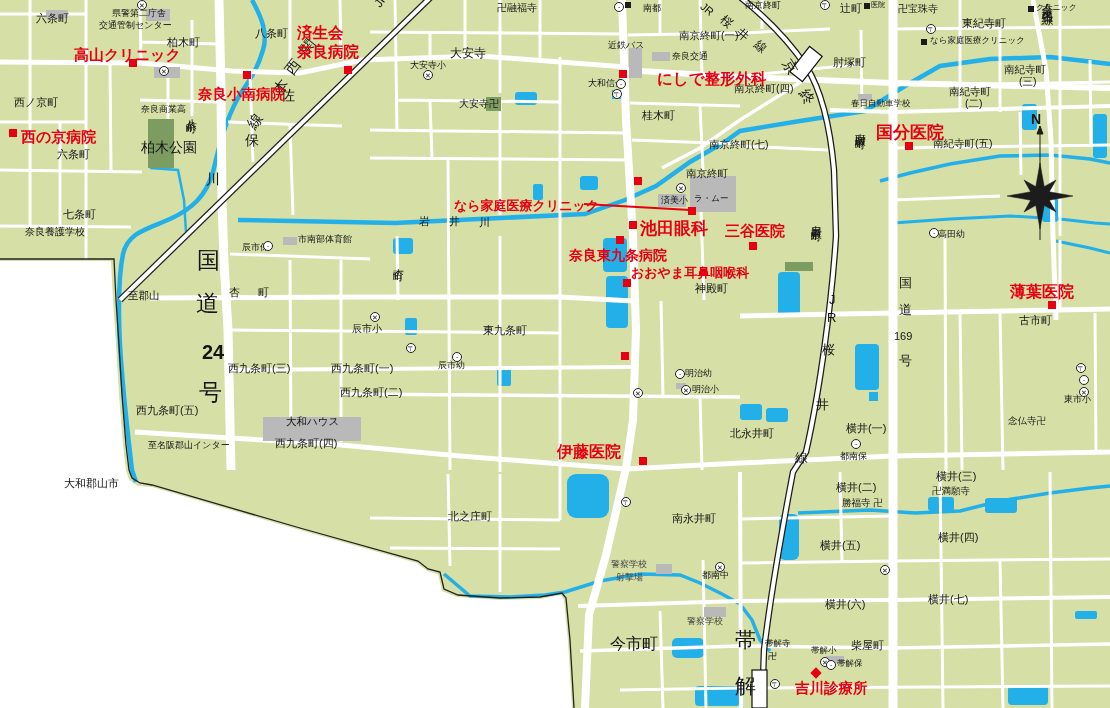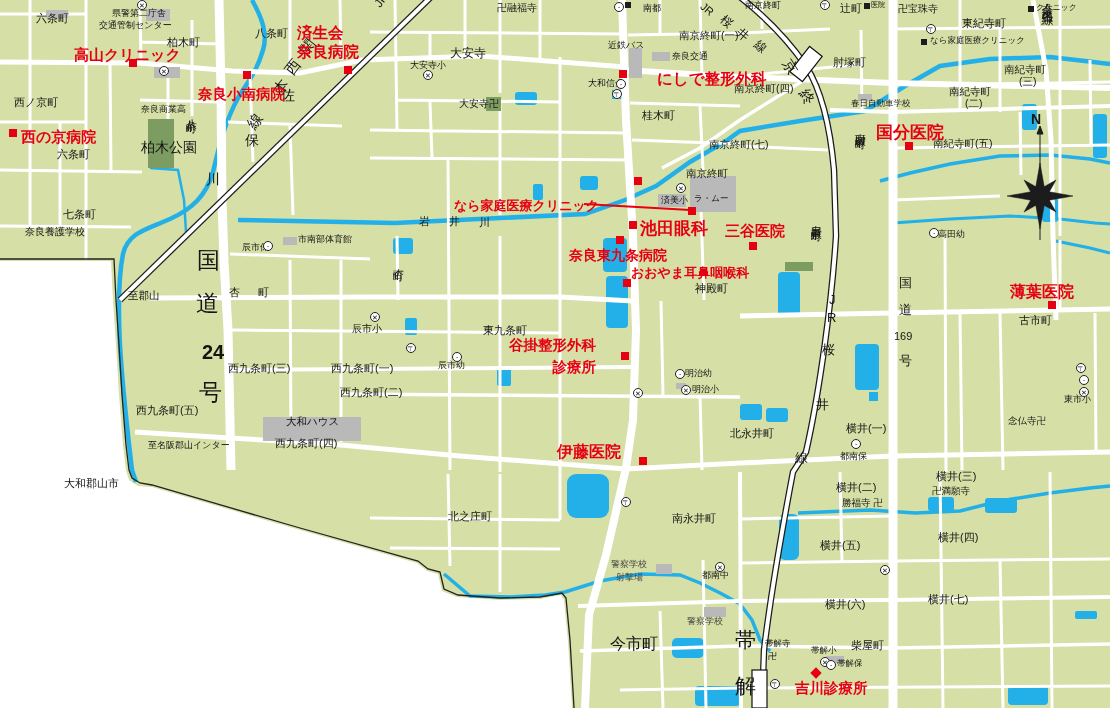--- a/index.html
+++ b/index.html
@@ -324,22 +324,20 @@
       <div class="hosp" style="left: 454px; top: 196px; font-size: 13px;">なら家庭医療クリニック</div>
       <div class="marker" style="left: 688px; top: 207px;"></div>
       <div class="hosp" style="left: 640px; top: 216px; font-size: 17px;">池田眼科</div>
       <div class="marker" style="left: 629px; top: 221px;"></div>
       <div class="hosp" style="left: 725px; top: 220px; font-size: 15px;">三谷医院</div>
       <div class="marker" style="left: 749px; top: 242px;"></div>
       <div class="hosp" style="left: 569px; top: 245px; font-size: 14px;">奈良東九条病院</div>
       <div class="marker" style="left: 616px; top: 236px;"></div>
       <div class="hosp" style="left: 631px; top: 263px; font-size: 13px;">おおやま耳鼻咽喉科</div>
       <div class="marker" style="left: 623px; top: 279px;"></div>
-      <div class="hosp" style="left: 509px; top: 334px; font-size: 14.5px; line-height: 1.55;">谷掛整形外科
-　　　診療所</div>
       <div class="marker" style="left: 621px; top: 352px;"></div>
       <div class="hosp" style="left: 557px; top: 440px; font-size: 16px;">伊藤医院</div>
       <div class="marker" style="left: 639px; top: 457px;"></div>
       <div class="hosp" style="left: 1010px; top: 280px; font-size: 16px;">薄葉医院</div>
       <div class="marker" style="left: 1048px; top: 301px;"></div>
       <div class="hosp" style="left: 795px; top: 678px; font-size: 14.5px;">吉川診療所</div>
       <div class="marker diamond" style="left: 812px; top: 669px;"></div>
     </div>
 </div>
 

